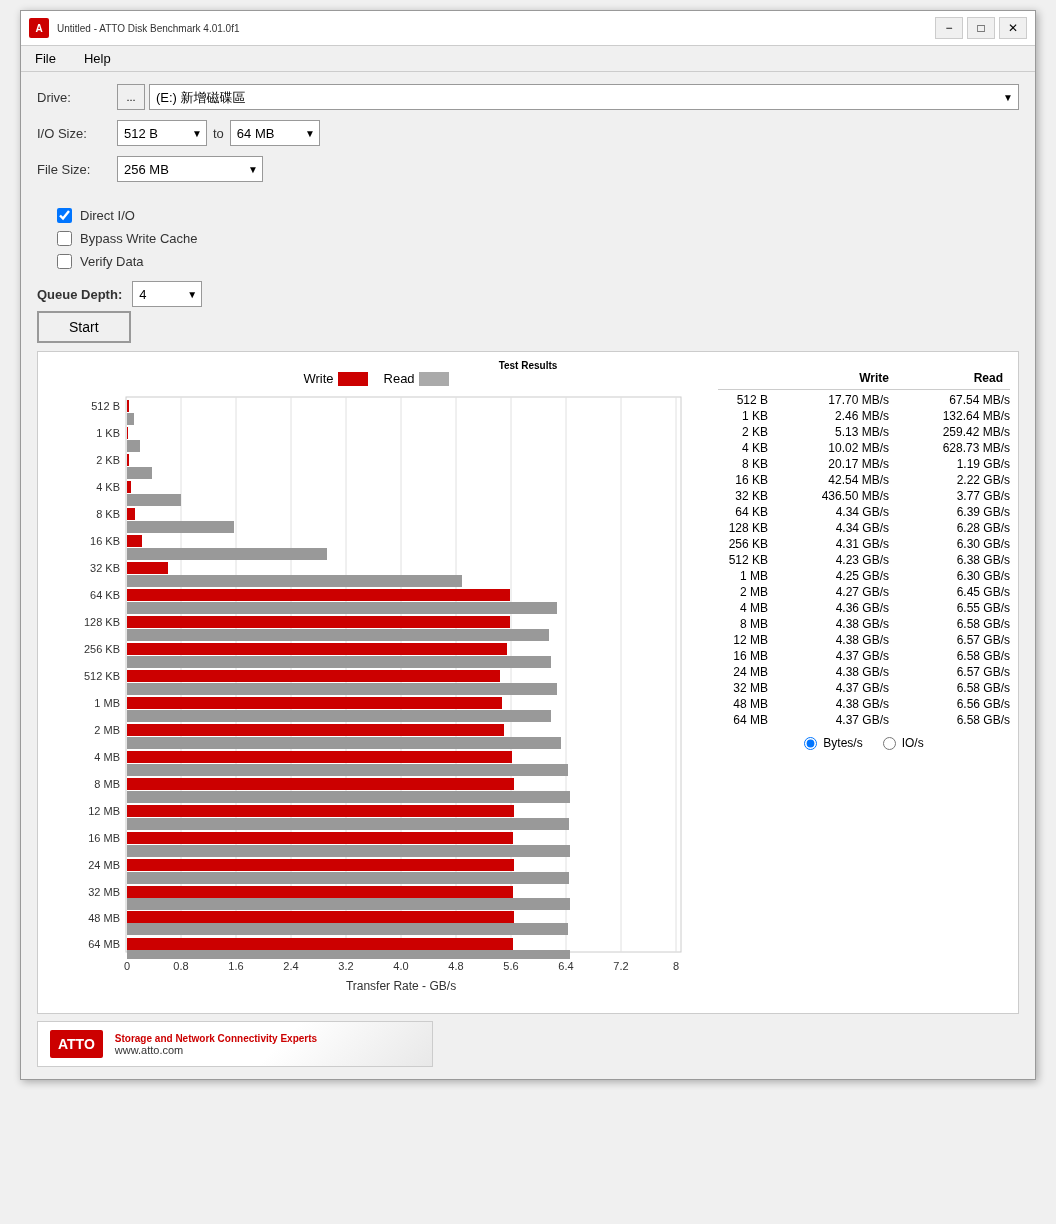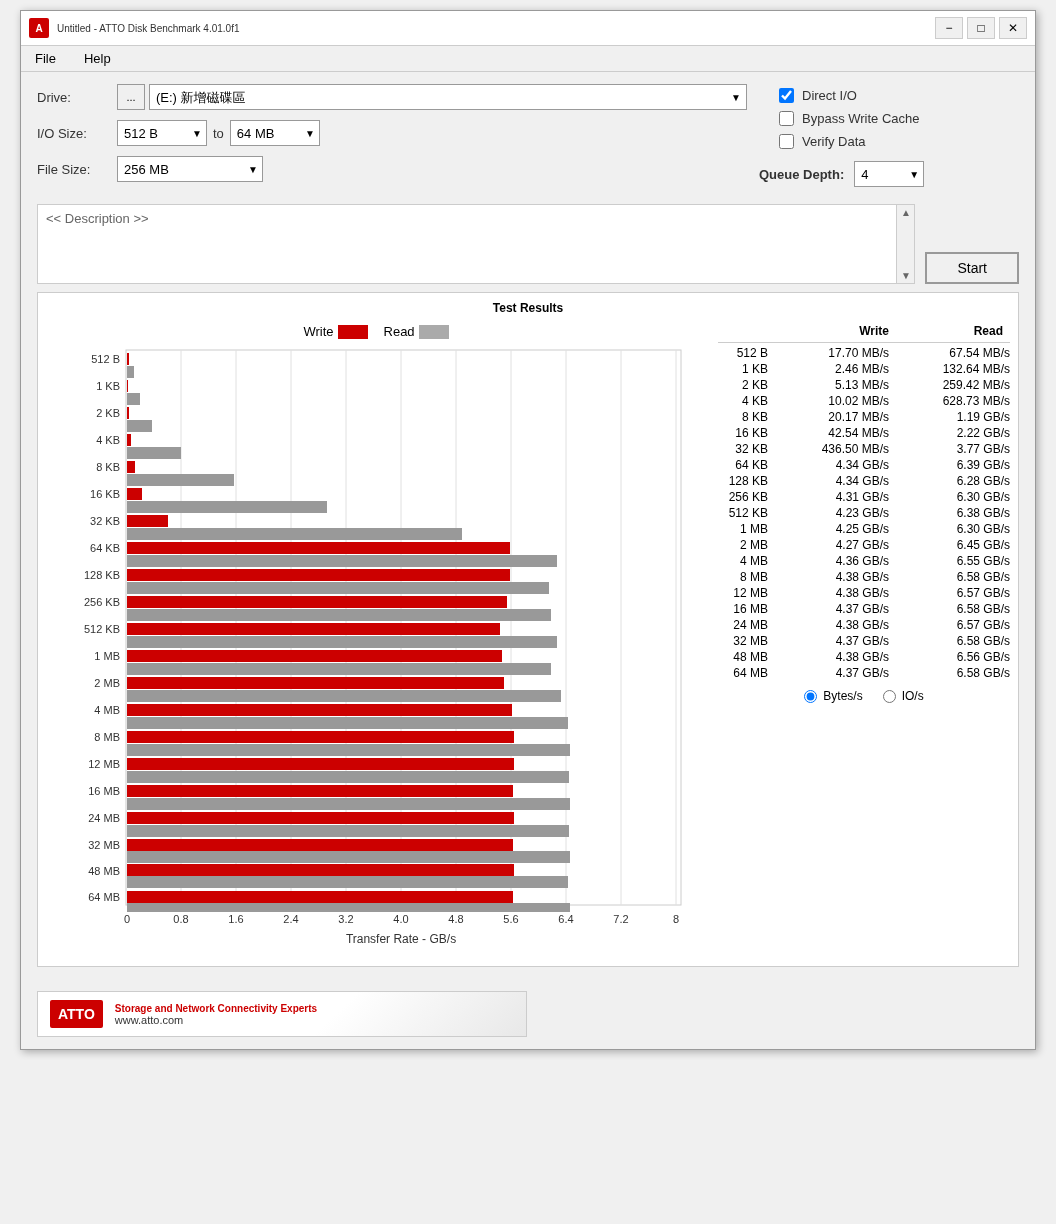--- a/index.html
+++ b/index.html
@@ -63,20 +63,21 @@
       cursor: pointer;
       font-size: 13px;
     }
     .main-content {
       padding: 12px 16px;
       background: #f0f0f0;
     }
     .form-section {
       display: flex;
       gap: 12px;
+      flex-direction: column;
     }
     .form-left {
       flex: 1;
     }
     .form-right {
       width: 260px;
       display: flex;
       flex-direction: column;
       gap: 8px;
       padding-top: 4px;
@@ -215,23 +216,23 @@
       margin-top: auto;
     }
     .results-section {
       margin-top: 8px;
       border: 1px solid #ccc;
       background: #fff;
       padding: 8px;
     }
     .results-title {
       text-align: center;
-      font-size: 12px;
+      font-size: 10px;
       font-weight: bold;
-      margin-bottom: 9px;
+      margin-bottom: 0;
     }
     .chart-area {
       display: flex;
       gap: 12px;
     }
     .chart-container {
       flex: 0 0 660px;
     }
     .legend {
       display: flex;
@@ -280,26 +281,26 @@
       align-items: center;
     }
     .radio-group {
       display: flex;
       align-items: center;
       gap: 6px;
     }
     .atto-banner {
       background: linear-gradient(135deg, #fff 60%, #e8e8e8 100%);
       border: 1px solid #ccc;
-      margin-top: 24px;
+      margin-top: 7px;
       padding: 8px 12px;
       display: flex;
       align-items: center;
       gap: 12px;
-      width: 490px;
+      width: 396px;
     }
     .atto-logo {
       background: #c00;
       color: #fff;
       font-weight: bold;
       font-size: 14px;
       padding: 6px 8px;
       border-radius: 2px;
     }
     .atto-text {
@@ -397,27 +398,20 @@
           <div class="select-wrapper">
             <select class="select-box" style="width:70px">
               <option>4</option>
             </select>
           </div>
         </div>
       </div>
     </div>
 
     <div style="display:flex; gap:10px; margin-top:4px;">
-      <div class="description-section" style="flex:1;">
-        <div class="description-text">&lt;&lt; Description &gt;&gt;</div>
-        <div class="scrollbar-area">
-          <span class="scroll-arrow">▲</span>
-          <span class="scroll-arrow">▼</span>
-        </div>
-      </div>
       <div style="display:flex; flex-direction:column; justify-content:flex-end;">
         <button class="start-btn">Start</button>
       </div>
     </div>
 
     <div class="results-section">
       <div class="results-title">Test Results</div>
       <div class="chart-area">
 
         <div class="chart-container">

